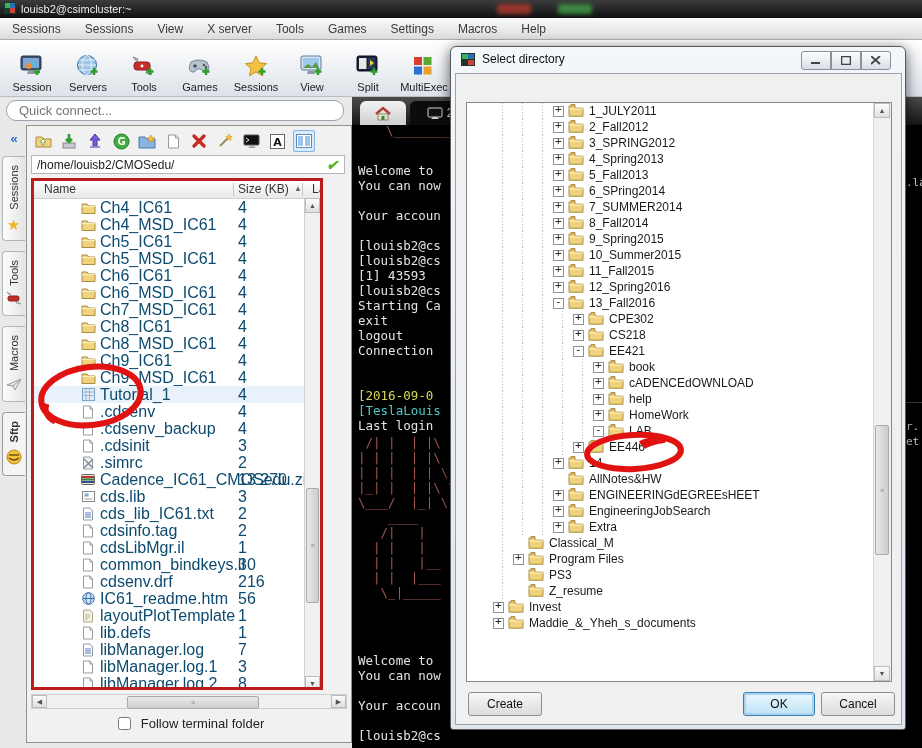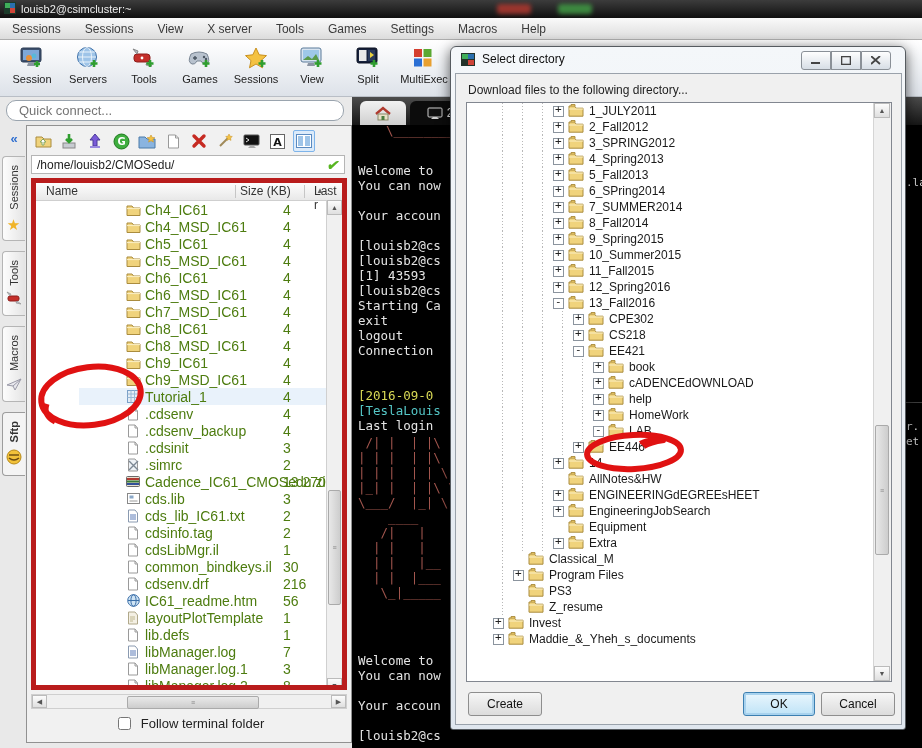--- a/index.html
+++ b/index.html
@@ -8,21 +8,21 @@
   .abs{position:absolute;}
   
   #titlebar{left:0;top:0;width:922px;height:18px;background:linear-gradient(#3c3c3c,#101010);color:#eee;
             font-size:11px;display:flex;align-items:center;padding-left:4px;box-sizing:border-box;}
   #titlebar .blob{position:absolute;top:4px;height:10px;width:34px;border-radius:3px;filter:blur(2px);opacity:.75;}
   #menubar{left:0;top:18px;width:922px;height:22px;background:linear-gradient(#fafafa,#dcdcdc);
            border-bottom:1px solid #adadad;display:flex;align-items:center;box-sizing:border-box;}
   .menu-item{padding:0 12px;font-size:12px;color:#3a3a3a;}
   #toolbar{left:0;top:40px;width:922px;height:57px;background:linear-gradient(#ffffff,#dde2e9);
            border-bottom:1px solid #b9bec6;display:flex;align-items:flex-start;padding-left:4px;box-sizing:border-box;}
-  .tb-item{width:56px;display:flex;flex-direction:column;align-items:center;padding-top:5px;}
+  .tb-item{width:56px;display:flex;flex-direction:column;align-items:center;padding-top:5px;margin-top:8px;}
   .tb-item .ic{width:26px;height:26px;display:flex;align-items:center;justify-content:center;position:relative;}
   .tb-item .lb{font-size:11px;color:#222;margin-top:2px;white-space:nowrap;}
   .ghost-ic{position:absolute;top:45px;opacity:.85;}
   
   #leftbg{left:0;top:97px;width:352px;height:651px;background:#e9e9e9;}
   #quickconnect{left:6px;top:100px;width:338px;height:21px;border:1px solid #9aa4ae;border-radius:10px;
                 background:#fff;font-size:13px;color:#8a8a8a;padding:0 12px;box-sizing:border-box;font-family:"Liberation Sans",sans-serif;}
   #sidetabs{left:0;top:127px;width:26px;height:621px;display:flex;flex-direction:column;align-items:center;}
   .chev{color:#2f6fd0;font-weight:bold;font-size:13px;letter-spacing:-2px;margin:4px 0 10px 0;}
   .vtab{border:1px solid #b5b5b5;border-right:none;border-radius:4px 0 0 4px;background:linear-gradient(90deg,#fdfdfd,#e4e4e4);
@@ -31,29 +31,29 @@
   .vtab .vlabel{writing-mode:vertical-rl;transform:rotate(180deg);font-size:11px;color:#333;margin-bottom:6px;}
   .vtab.active .vlabel{font-weight:bold;}
   
   #filepanel{left:26px;top:125px;width:326px;height:618px;background:#f1f1f1;border:1px solid #919191;box-sizing:border-box;}
   #fp-icons{position:absolute;left:6px;top:3px;height:24px;display:flex;align-items:center;gap:6px;}
   .fpic{width:20px;height:20px;display:flex;align-items:center;justify-content:center;}
   .fpic.sel{border:1px solid #7eb4ea;background:#dcebfa;border-radius:2px;}
   #fp-path{position:absolute;left:4px;top:29px;width:314px;height:19px;background:#fff;border:1px solid #b5b5b5;
            font-size:12px;color:#222;display:flex;align-items:center;padding-left:5px;box-sizing:border-box;}
   #fp-check{position:absolute;right:6px;top:1px;color:#57b520;font-weight:bold;font-size:14px;font-style:italic;}
-  #fp-listbox{position:absolute;left:4px;top:52px;width:316px;height:512px;background:#fff;border:5px solid #b91c1c;box-sizing:border-box;overflow:hidden;}
+  #fp-listbox{position:absolute;left:4px;top:52px;width:292px;height:512px;background:#fff;border:3px solid #b91c1c;box-sizing:border-box;overflow:hidden;}
   #fp-header{height:17px;background:linear-gradient(#fdfdfd,#e8e8e8);border-bottom:1px solid #cfcfcf;position:relative;
              font-size:12px;color:#333;}
   #fp-header .h-name{position:absolute;left:10px;top:1px;}
   #fp-header .h-size{position:absolute;left:204px;top:1px;}
   #fp-header .h-last{position:absolute;left:278px;top:1px;}
   #fp-header .sep{position:absolute;top:2px;width:1px;height:13px;background:#c6c6c6;}
   #fp-header .sort{position:absolute;right:18px;top:3px;font-size:8px;color:#666;}
-  .frow{height:17px;display:flex;align-items:center;font-size:14px;color:#4d7c0f;position:relative;margin-left:43px;}
+  .frow{height:17px;display:flex;align-items:center;font-size:16px;color:#0c4a6e;position:relative;}
   .frow.sel{background:#e9f2fb;}
   .frow .fic{margin-left:46px;width:16px;display:flex;justify-content:center;}
   .frow .fname{margin-left:4px;white-space:nowrap;}
   .frow .fsize{position:absolute;left:204px;}
   .frow .fdate{position:absolute;left:272px;width:36px;text-align:right;}
   .vscroll{position:absolute;right:0px;top:0px;width:15px;background:#f0f0f0;border-left:1px solid #d0d0d0;}
   .sb-btn{position:absolute;left:0;width:15px;height:15px;background:linear-gradient(#fcfcfc,#dfdfdf);
           border:1px solid #bbb;box-sizing:border-box;font-size:7px;color:#555;display:flex;align-items:center;justify-content:center;}
   .sb-thumb{position:absolute;left:1px;width:13px;background:linear-gradient(90deg,#e8e8e8,#cdcdcd);border:1px solid #aaa;
             border-radius:2px;box-sizing:border-box;display:flex;align-items:center;justify-content:center;color:#888;font-size:7px;letter-spacing:0;}
@@ -793,21 +793,20 @@
             <rect x="0.5" y="0.5" width="9" height="8" fill="none" stroke="#444" stroke-width="1.6"></rect>
           </svg>
         </div>
       <div class="wbtn">
           <svg width="10" height="9">
             <path d="M0 0 9 8M9 0 0 8" stroke="#444" stroke-width="1.8"></path>
           </svg>
         </div>
     </div>
     <div id="dlg-client">
-      <div id="dlg-label">Download files to the following directory...</div>
       <div id="dlg-tree">
         <div id="tree-rows">
             <div class="trow" style="padding-left: 26px;">
               <span class="guide"></span>
               <span class="guide"></span>
               <span class="guide"></span>
               <span class="expander">
                 <span>+</span>
               </span>
               <span><svg width="16" height="14">
@@ -1171,32 +1170,20 @@
               <span class="guide"></span>
               <span class="expander">
                 <span>+</span>
               </span>
               <span><svg width="16" height="14">
                   <path d="M1 3h5.5l1.7 2.2H15v8H1z" fill="#f0d37c" stroke="#aa8c3e"></path>
                   <path d="M1 6h14" stroke="#fbf0c6"></path>
                   <path d="M3 3V1.6h4V3" fill="#e4c25e" stroke="#aa8c3e"></path>
                 </svg></span>
               <span class="tlabel">EngineeringJobSearch</span>
-            </div>
-            <div class="trow" style="padding-left: 26px;">
-              <span class="guide"></span>
-              <span class="guide"></span>
-              <span class="guide"></span>
-              <span class="exp-spacer"></span>
-              <span><svg width="16" height="14">
-                  <path d="M1 3h5.5l1.7 2.2H15v8H1z" fill="#f0d37c" stroke="#aa8c3e"></path>
-                  <path d="M1 6h14" stroke="#fbf0c6"></path>
-                  <path d="M3 3V1.6h4V3" fill="#e4c25e" stroke="#aa8c3e"></path>
-                </svg></span>
-              <span class="tlabel">Equipment</span>
             </div>
             <div class="trow" style="padding-left: 26px;">
               <span class="guide"></span>
               <span class="guide"></span>
               <span class="guide"></span>
               <span class="expander">
                 <span>+</span>
               </span>
               <span><svg width="16" height="14">
                   <path d="M1 3h5.5l1.7 2.2H15v8H1z" fill="#f0d37c" stroke="#aa8c3e"></path>

